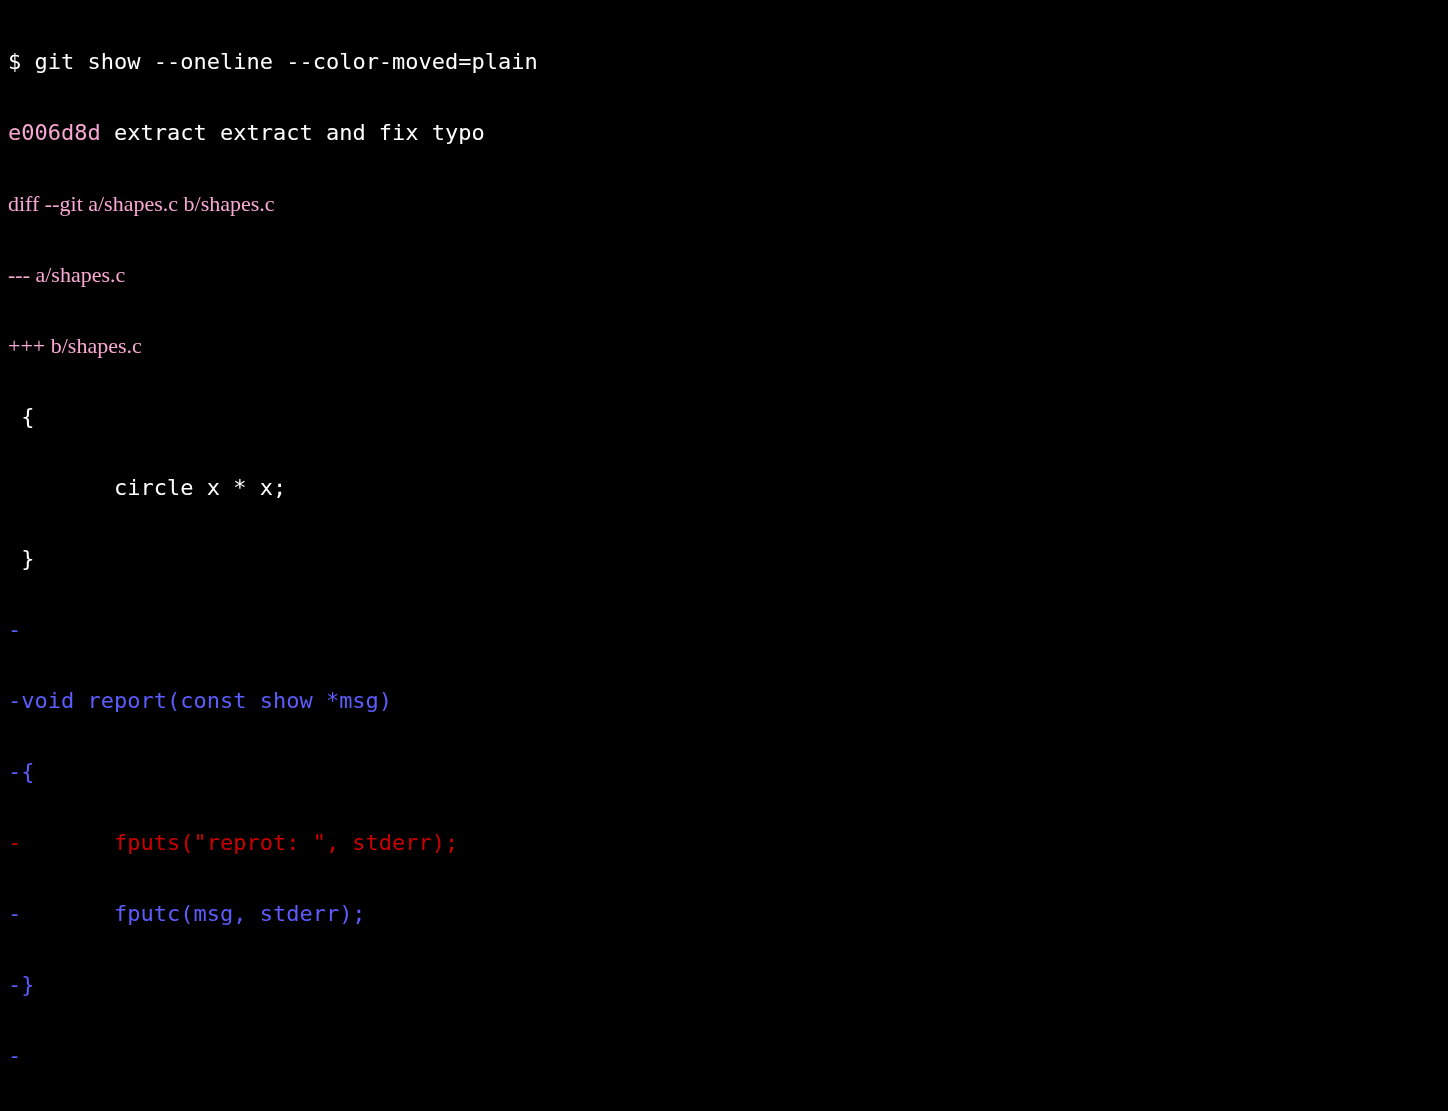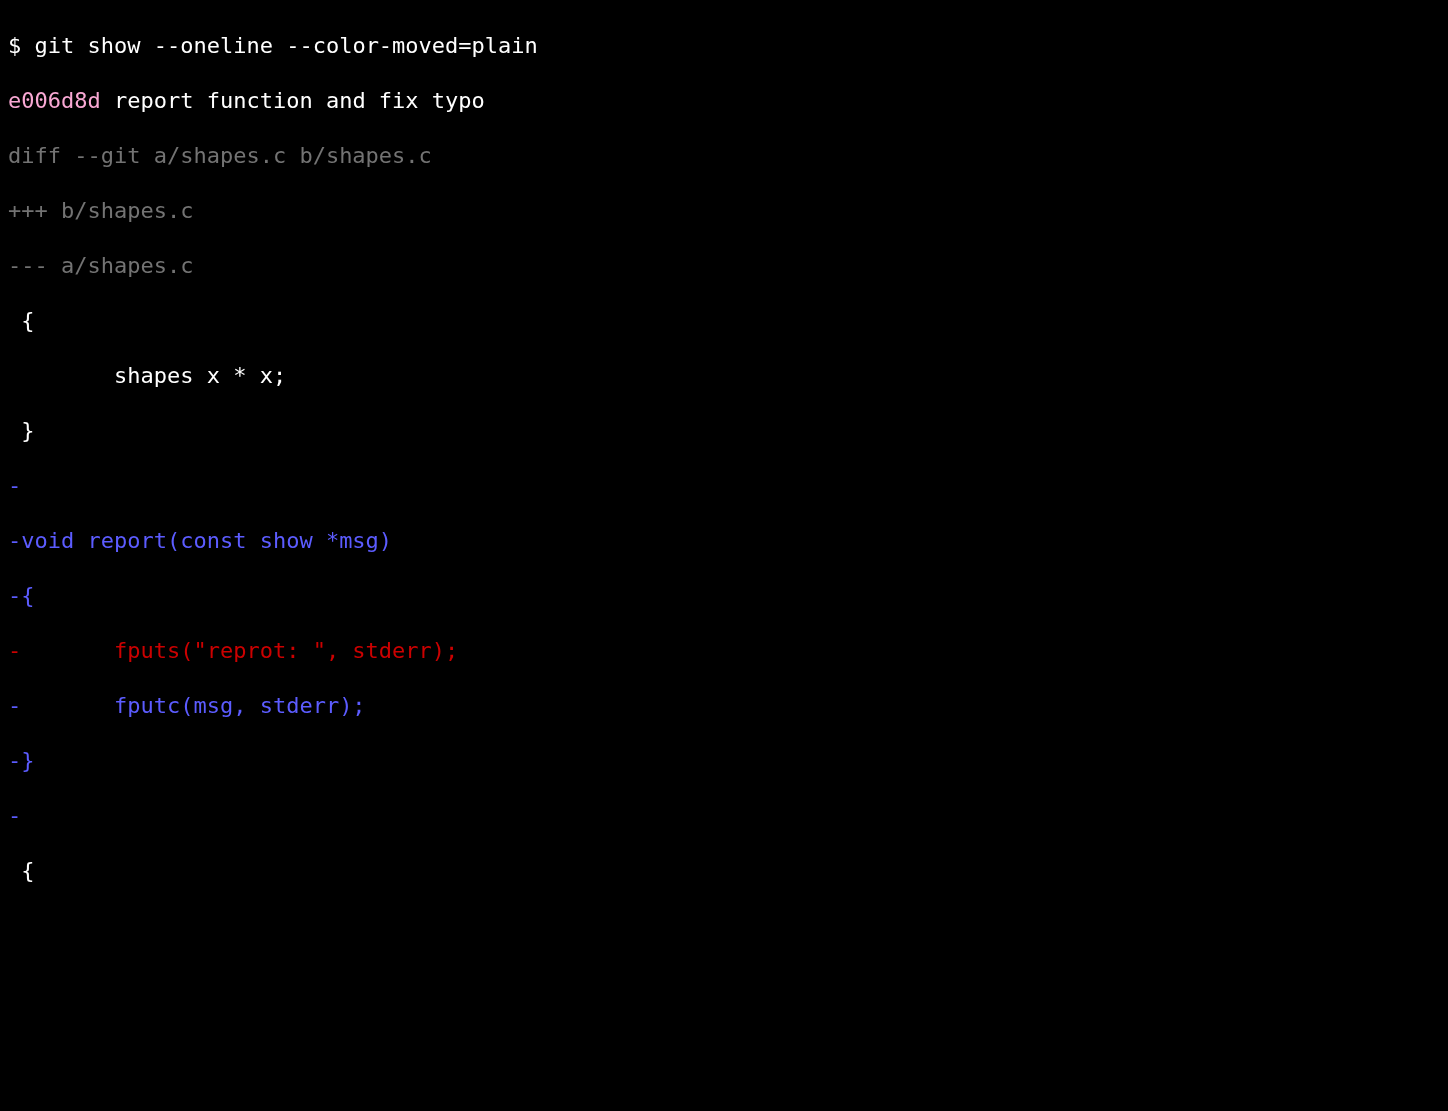--- a/index.html
+++ b/index.html
@@ -11,41 +11,41 @@
     font-size: 22px;
     line-height: 1.25;
     width: 1448px;
     height: 1111px;
     overflow: hidden;
   }
   .terminal {
     padding: 4px 8px;
     white-space: pre;
   }
-  .line { display: block; }
+  .line { display: block; margin-top: 16px; }
 
   
   .c-white   { color: #ffffff; }
   .c-yellow  { color: #f9a8d4; } 
-  .c-magenta { color: #737373; } 
+  .c-magenta { color: #f9a8d4; font-family: Liberation Serif, serif; } 
   .c-cyan    { color: #00cccc; } 
   .c-red     { color: #cc0000; } 
   .c-movedold{ color: #5c5cff; } 
 </style>
 </head>
 <body>
 
 <div class="terminal">
 <span class="line"><span class="c-white">$ </span><span class="c-white">git show --oneline --color-moved=plain</span></span>
-<span class="line"><span class="c-yellow">e006d8d</span><span class="c-white"> report function and fix typo</span></span>
+<span class="line"><span class="c-yellow">e006d8d</span><span class="c-white"> extract extract and fix typo</span></span>
 <span class="line c-magenta">diff --git a/shapes.c b/shapes.c</span>
+<span class="line c-magenta">--- a/shapes.c</span>
 <span class="line c-magenta">+++ b/shapes.c</span>
-<span class="line c-magenta">--- a/shapes.c</span>
 <span class="line c-white"> {</span>
-<span class="line c-white">        shapes x * x;</span>
+<span class="line c-white">        circle x * x;</span>
 <span class="line c-white"> }</span>
 <span class="line c-movedold">-</span>
 <span class="line c-movedold">-void report(const show *msg)</span>
 <span class="line c-movedold">-{</span>
 <span class="line c-red">-       fputs("reprot: ", stderr);</span>
 <span class="line c-movedold">-       fputc(msg, stderr);</span>
 <span class="line c-movedold">-}</span>
 <span class="line c-movedold">-</span>
 <span class="line c-white"> {</span>
 

